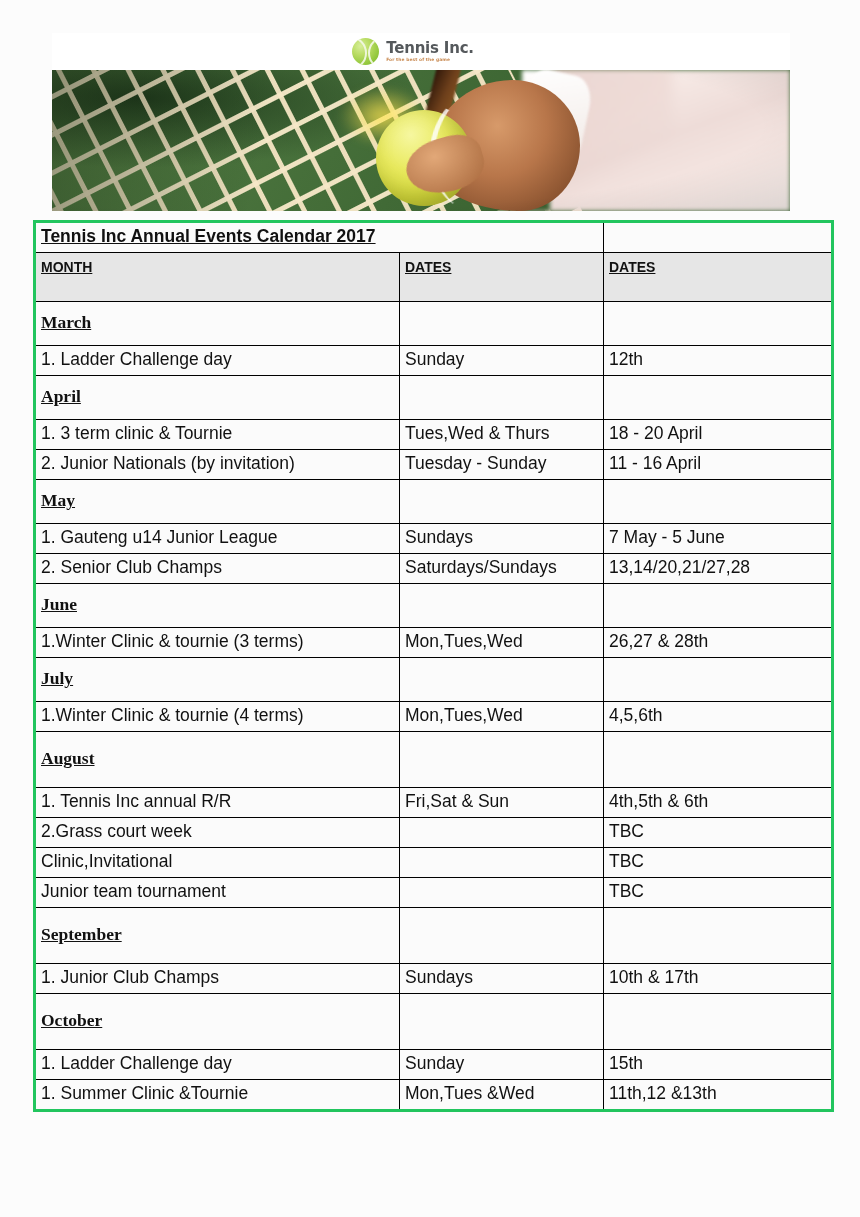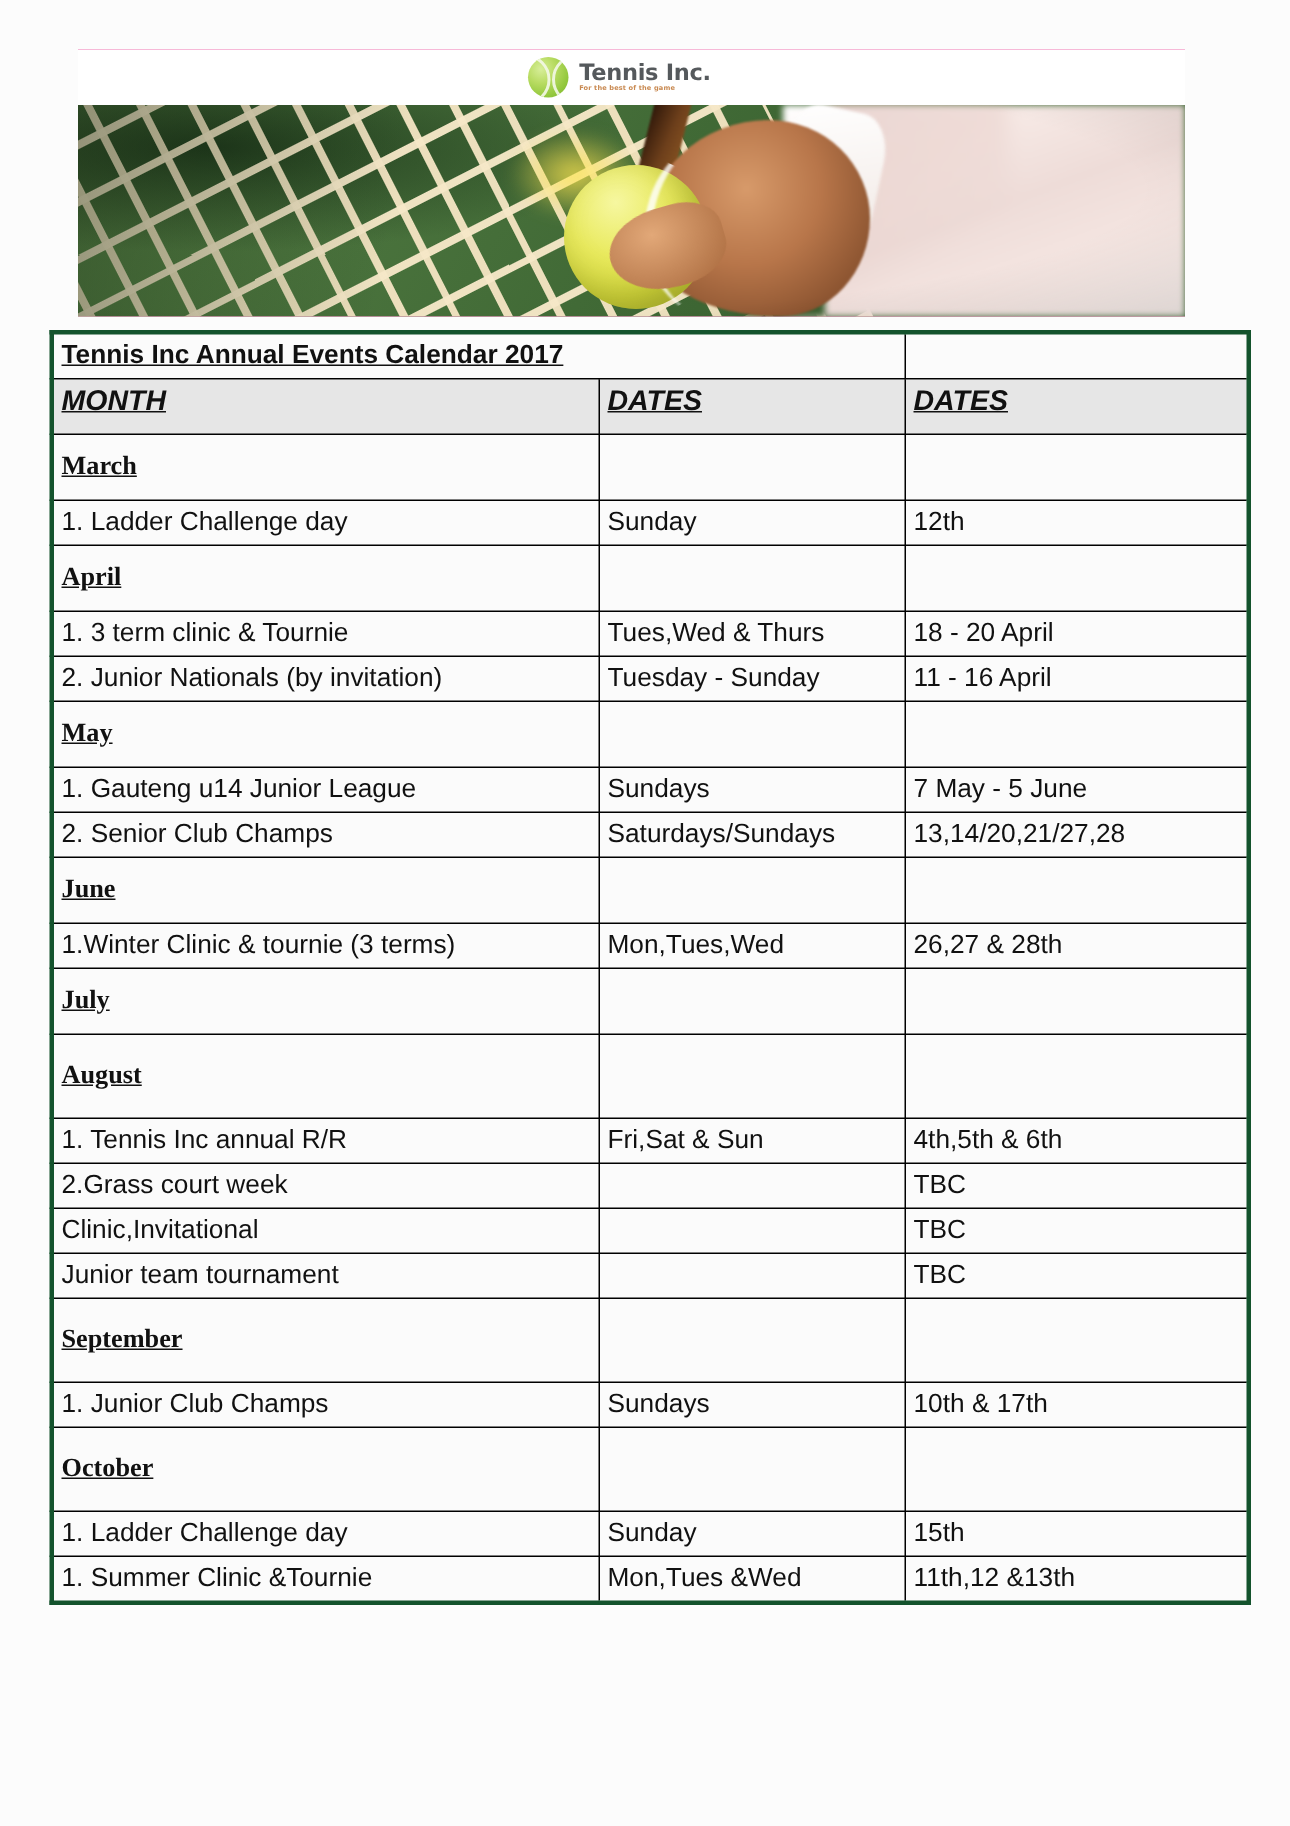--- a/index.html
+++ b/index.html
@@ -27,21 +27,21 @@
   }
 
   
   #banner {
     position: absolute;
     left: 52px;
     top: 33px;
     width: 738px;
     height: 178px;
     overflow: hidden;
-    background: #ec4899;
+    background: #fde047;
   }
   #logo-strip {
     position: absolute;
     left: 0; top: 0;
     width: 738px;
     height: 37px;
     background: #ffffff;
     display: flex;
     align-items: center;
     justify-content: center;
@@ -225,21 +225,21 @@
     position: absolute;
     left: 33px;
     top: 220px;
     width: 798px;
   }
   table.cal {
     border-collapse: collapse;
     table-layout: fixed;
     width: 798px;
     background: #fbfbfb;
-    border: 3px solid #14532d;
+    border: 3px solid #22c55e;
   }
   table.cal td {
     border: 1px solid #000;
     padding: 2px 5px 3px 5px;
     font-size: 17.5px;
     color: #111;
     vertical-align: middle;
     line-height: 1.12;
     font-family: "Liberation Sans", sans-serif;
     background: #fbfbfb;
@@ -257,26 +257,25 @@
     font-weight: bold;
     padding-top: 5px;
     padding-bottom: 6px;
     height: 30px;
   }
   td.title-cell span { text-decoration: underline; }
 
   
   tr.head td {
     background: #e6e6e6;
-    font-size: 19px;
+    font-size: 14px;
     font-weight: bold;
     height: 26px;
     padding-top: 2px;
-    padding-bottom: 8px;
-    font-style: italic;
+    padding-bottom: 20px;
   }
   tr.head td span { text-decoration: underline; }
 
   
   td.month-cell {
     font-size: 20px;
     font-weight: bold;
     vertical-align: bottom;
     padding-bottom: 4px;
   }
@@ -402,20 +401,25 @@
           <tr class="event-row">
             <td class="t-red">1.Winter Clinic &amp; tournie (3 terms)</td>
             <td>Mon,Tues,Wed</td>
             <td>26,27 &amp; 28th</td>
           </tr>
           <tr class="month-row">
             <td class="month-cell"><span>July</span></td>
             <td></td>
             <td></td>
           </tr>
+          <tr class="event-row">
+            <td class="t-red">1.Winter Clinic &amp; tournie (4 terms)</td>
+            <td>Mon,Tues,Wed</td>
+            <td>4,5,6th</td>
+          </tr>
           <tr class="month-row tall">
             <td class="month-cell"><span>August</span></td>
             <td></td>
             <td></td>
           </tr>
           <tr class="event-row">
             <td class="t-red">1. Tennis Inc  annual R/R</td>
             <td>Fri,Sat &amp; Sun</td>
             <td>4th,5th &amp; 6th</td>
           </tr>

